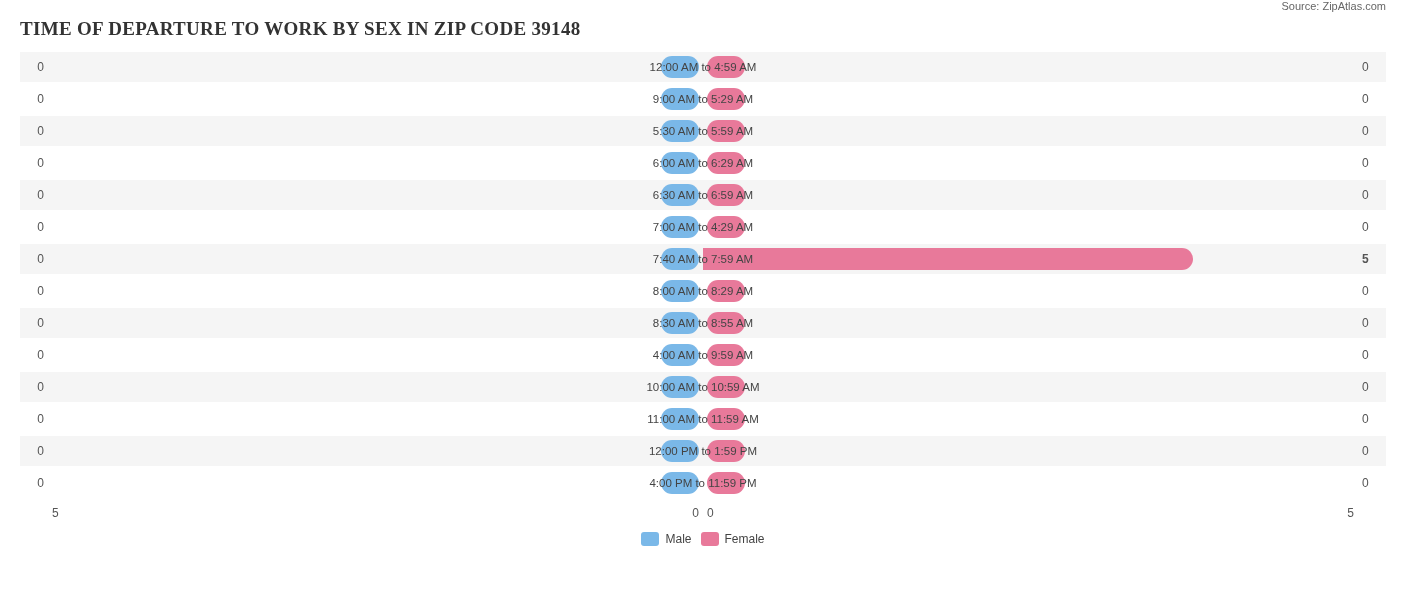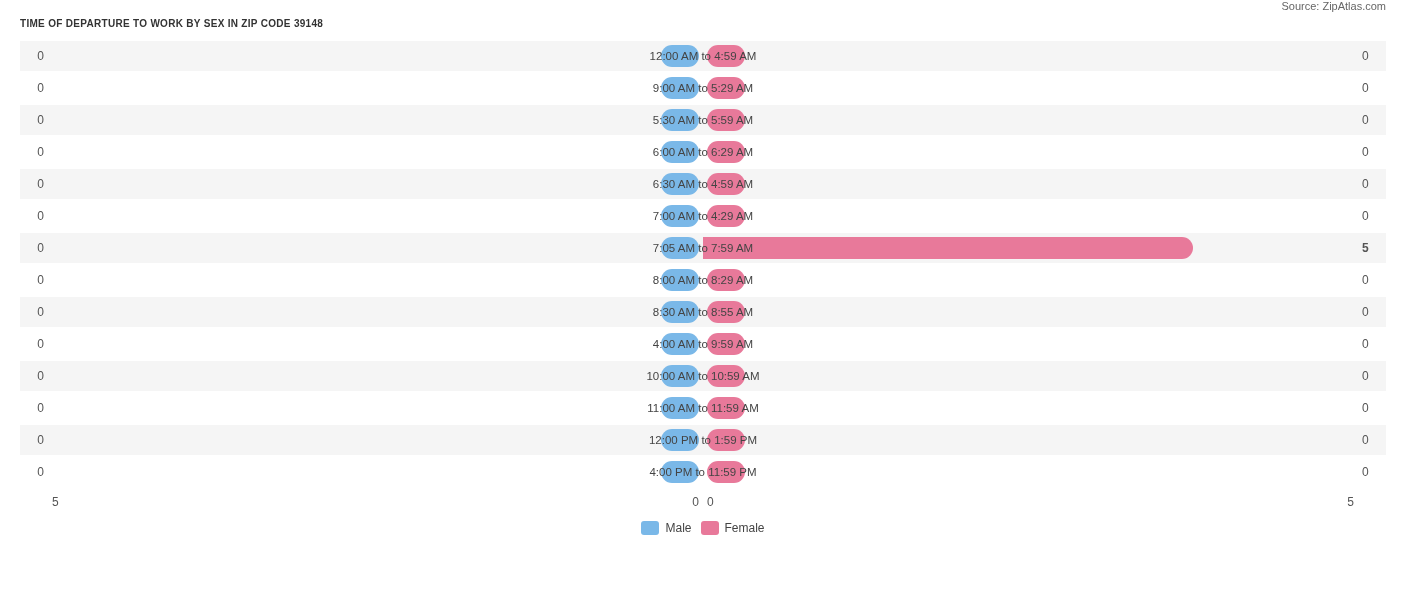--- a/index.html
+++ b/index.html
@@ -8,26 +8,27 @@
       font-family: Arial, sans-serif;
       width: 1406px;
       min-height: 595px;
     }
     .chart-container {
       width: 1406px;
       padding: 18px 20px 30px 20px;
       background: #fff;
     }
     .chart-title {
-      font-size: 10px;
+      font-size: 19px;
       font-weight: bold;
       color: #333;
       text-align: left;
       margin-bottom: 12px;
       letter-spacing: 0.3px;
+      font-family: Liberation Serif, serif;
     }
     .source-label {
       font-size: 11px;
       color: #666;
       text-align: center;
       margin-top: -18px;
       margin-bottom: 8px;
     }
     .chart-area {
       position: relative;
@@ -212,21 +213,21 @@
           </div>
           <div class="bar-right-container" style="left: calc(50% + 0px); padding-left: 4px;">
             <div class="bar-female zero"></div>
           </div>
         </div>
         <div class="right-val">0</div>
       </div>
       <div class="bar-row">
         <div class="left-val">0</div>
         <div class="bars-center">
-          <div class="label-center">6:30 AM to 4:59 AM</div>
+          <div class="label-center">6:30 AM to 6:59 AM</div>
           <div class="bar-left-container" style="right: calc(50% + 0px); padding-right: 4px;">
             <div class="bar-male zero"></div>
           </div>
           <div class="bar-right-container" style="left: calc(50% + 0px); padding-left: 4px;">
             <div class="bar-female zero"></div>
           </div>
         </div>
         <div class="right-val">0</div>
       </div>
       <div class="bar-row">
@@ -238,21 +239,21 @@
           </div>
           <div class="bar-right-container" style="left: calc(50% + 0px); padding-left: 4px;">
             <div class="bar-female zero"></div>
           </div>
         </div>
         <div class="right-val">0</div>
       </div>
       <div class="bar-row">
         <div class="left-val">0</div>
         <div class="bars-center">
-          <div class="label-center">7:05 AM to 7:59 AM</div>
+          <div class="label-center">7:40 AM to 7:59 AM</div>
           <div class="bar-left-container" style="right: calc(50% + 0px); padding-right: 4px;">
             <div class="bar-male zero"></div>
           </div>
           <div class="bar-right-container" style="width: 494px;">
             <div class="bar-female" style="width: 490px;"></div>
           </div>
         </div>
         <div class="right-val" style="font-weight: bold;">5</div>
       </div>
       <div class="bar-row">

